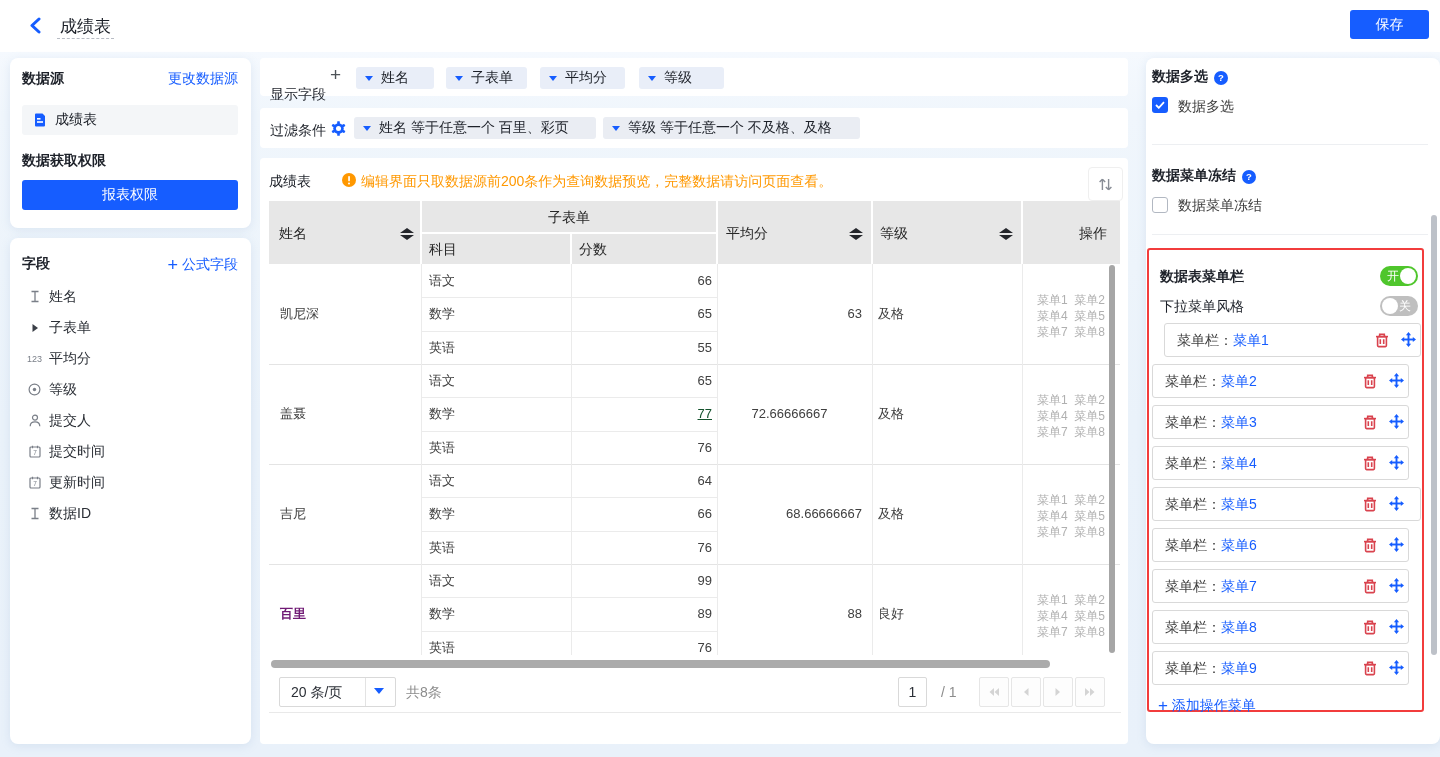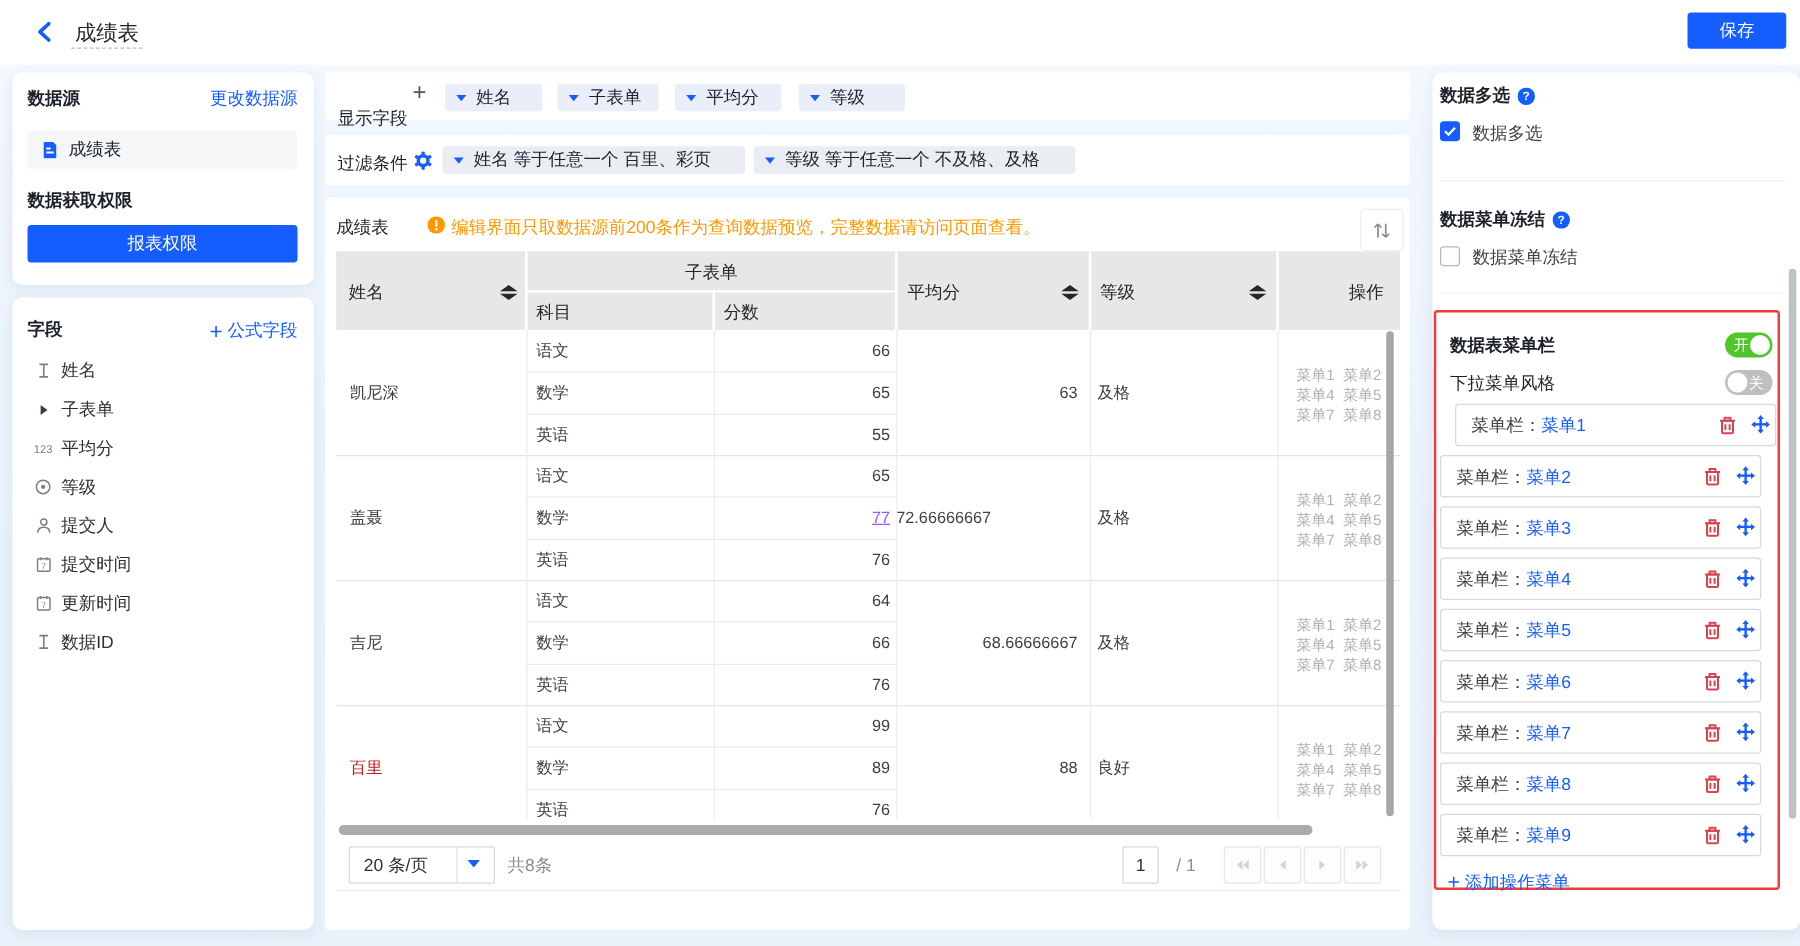--- a/index.html
+++ b/index.html
@@ -189,50 +189,50 @@
 <div class="txt" style="left:160px;top:9px;font-size:13px;color:#404040;">语文</div>
 <div class="txt" style="left:302px;top:9px;width:141px;text-align:right;font-size:13px;color:#404040;">66</div>
 <div class="txt" style="left:160px;top:42px;font-size:13px;color:#404040;">数学</div>
 <div class="txt" style="left:302px;top:42px;width:141px;text-align:right;font-size:13px;color:#404040;">65</div>
 <div class="hline" style="left:152px;top:33px;width:296px;"></div>
 <div class="txt" style="left:160px;top:76px;font-size:13px;color:#404040;">英语</div>
 <div class="txt" style="left:302px;top:76px;width:141px;text-align:right;font-size:13px;color:#404040;">55</div>
 <div class="hline" style="left:152px;top:67px;width:296px;"></div>
 <div class="hline" style="left:0;top:100px;width:851px;background:#e4e4e4;"></div>
 <div class="txt" style="left:11px;top:142px;font-size:13px;color:#404040;">盖聂</div>
-<div class="txt" style="left:448px;top:142px;width:145px;text-align:left;font-size:13px;color:#404040;">72.66666667</div>
+<div class="txt" style="left:448px;top:142px;width:145px;text-align:center;font-size:13px;color:#404040;">72.66666667</div>
 <div class="txt" style="left:609px;top:142px;font-size:13px;color:#404040;">及格</div>
 <div class="txt" style="left:753px;top:128px;width:83px;text-align:right;font-size:12px;color:#b0b0b0;">菜单1&nbsp;&nbsp;菜单2</div>
 <div class="txt" style="left:753px;top:144px;width:83px;text-align:right;font-size:12px;color:#b0b0b0;">菜单4&nbsp;&nbsp;菜单5</div>
 <div class="txt" style="left:753px;top:160px;width:83px;text-align:right;font-size:12px;color:#b0b0b0;">菜单7&nbsp;&nbsp;菜单8</div>
 <div class="txt" style="left:160px;top:109px;font-size:13px;color:#404040;">语文</div>
 <div class="txt" style="left:302px;top:109px;width:141px;text-align:right;font-size:13px;color:#404040;">65</div>
 <div class="txt" style="left:160px;top:142px;font-size:13px;color:#404040;">数学</div>
-<div class="txt" style="left:302px;top:142px;width:141px;text-align:right;font-size:13px;color:#8b5cf6;text-decoration:underline;">77</div>
+<div class="txt" style="left:302px;top:142px;width:141px;text-align:right;font-size:13px;color:#14532d;text-decoration:underline;">77</div>
 <div class="hline" style="left:152px;top:133px;width:296px;"></div>
 <div class="txt" style="left:160px;top:176px;font-size:13px;color:#404040;">英语</div>
 <div class="txt" style="left:302px;top:176px;width:141px;text-align:right;font-size:13px;color:#404040;">76</div>
 <div class="hline" style="left:152px;top:167px;width:296px;"></div>
 <div class="hline" style="left:0;top:200px;width:851px;background:#e4e4e4;"></div>
 <div class="txt" style="left:11px;top:242px;font-size:13px;color:#404040;">吉尼</div>
 <div class="txt" style="left:448px;top:242px;width:145px;text-align:right;font-size:13px;color:#404040;">68.66666667</div>
 <div class="txt" style="left:609px;top:242px;font-size:13px;color:#404040;">及格</div>
 <div class="txt" style="left:753px;top:228px;width:83px;text-align:right;font-size:12px;color:#b0b0b0;">菜单1&nbsp;&nbsp;菜单2</div>
 <div class="txt" style="left:753px;top:244px;width:83px;text-align:right;font-size:12px;color:#b0b0b0;">菜单4&nbsp;&nbsp;菜单5</div>
 <div class="txt" style="left:753px;top:260px;width:83px;text-align:right;font-size:12px;color:#b0b0b0;">菜单7&nbsp;&nbsp;菜单8</div>
 <div class="txt" style="left:160px;top:209px;font-size:13px;color:#404040;">语文</div>
 <div class="txt" style="left:302px;top:209px;width:141px;text-align:right;font-size:13px;color:#404040;">64</div>
 <div class="txt" style="left:160px;top:242px;font-size:13px;color:#404040;">数学</div>
 <div class="txt" style="left:302px;top:242px;width:141px;text-align:right;font-size:13px;color:#404040;">66</div>
 <div class="hline" style="left:152px;top:233px;width:296px;"></div>
 <div class="txt" style="left:160px;top:276px;font-size:13px;color:#404040;">英语</div>
 <div class="txt" style="left:302px;top:276px;width:141px;text-align:right;font-size:13px;color:#404040;">76</div>
 <div class="hline" style="left:152px;top:267px;width:296px;"></div>
 <div class="hline" style="left:0;top:300px;width:851px;background:#e4e4e4;"></div>
-<div class="txt" style="left:11px;top:342px;font-size:13px;color:#b91c1c;">百里</div>
+<div class="txt" style="left:11px;top:342px;font-size:13px;color:#701a75;font-weight:bold;">百里</div>
 <div class="txt" style="left:448px;top:342px;width:145px;text-align:right;font-size:13px;color:#404040;">88</div>
 <div class="txt" style="left:609px;top:342px;font-size:13px;color:#404040;">良好</div>
 <div class="txt" style="left:753px;top:328px;width:83px;text-align:right;font-size:12px;color:#b0b0b0;">菜单1&nbsp;&nbsp;菜单2</div>
 <div class="txt" style="left:753px;top:344px;width:83px;text-align:right;font-size:12px;color:#b0b0b0;">菜单4&nbsp;&nbsp;菜单5</div>
 <div class="txt" style="left:753px;top:360px;width:83px;text-align:right;font-size:12px;color:#b0b0b0;">菜单7&nbsp;&nbsp;菜单8</div>
 <div class="txt" style="left:160px;top:309px;font-size:13px;color:#404040;">语文</div>
 <div class="txt" style="left:302px;top:309px;width:141px;text-align:right;font-size:13px;color:#404040;">99</div>
 <div class="txt" style="left:160px;top:342px;font-size:13px;color:#404040;">数学</div>
 <div class="txt" style="left:302px;top:342px;width:141px;text-align:right;font-size:13px;color:#404040;">89</div>
 <div class="hline" style="left:152px;top:333px;width:296px;"></div>
@@ -374,21 +374,21 @@
         </g>
       </svg></span>
   <span class="abs" style="left:236px;top:8px;"><svg width="15" height="15" viewBox="0 0 15 15">
         <g fill="#165dff">
           <rect x="6.55" y="2" width="1.9" height="11"></rect>
           <rect x="2" y="6.55" width="11" height="1.9"></rect>
           <path d="M7.5 0 L4.9 3.2 H10.1 Z M7.5 15 L4.9 11.8 H10.1 Z M0 7.5 L3.2 4.9 V10.1 Z M15 7.5 L11.8 4.9 V10.1 Z"></path>
         </g>
       </svg></span>
 </div>
-<div class="mitem" style="top:487px;">
+<div class="mitem" style="top:487px;padding-left:12px;">
   <span class="txt" style="left:12px;top:8px;color:#404040;">菜单栏：<span class="blue">菜单5</span></span>
   <span class="abs" style="left:210px;top:9px;"><svg width="14" height="15" viewBox="0 0 14 15">
         <g fill="none" stroke="#d9434e" stroke-width="1.6">
           <path d="M1 3.6 h12"></path>
           <path d="M4.7 3.4 V1.2 h4.6 V3.4"></path>
           <rect x="2.6" y="3.6" width="8.8" height="10" rx="1"></rect>
           <path d="M5.3 6.3 v4.6 M8.7 6.3 v4.6"></path>
         </g>
       </svg></span>
   <span class="abs" style="left:236px;top:8px;"><svg width="15" height="15" viewBox="0 0 15 15">

